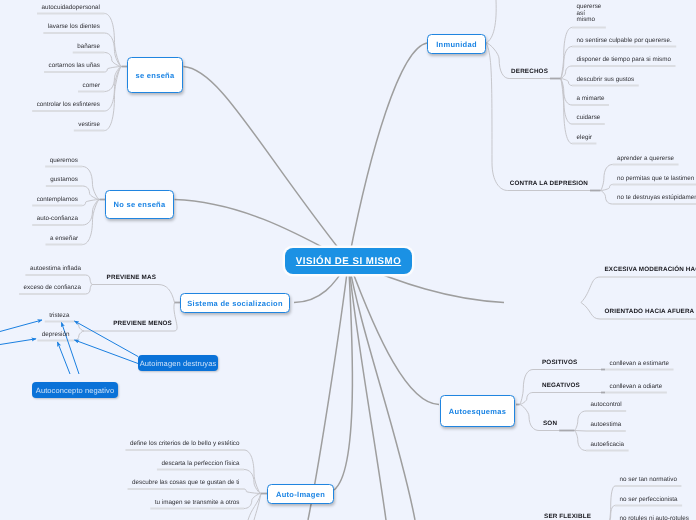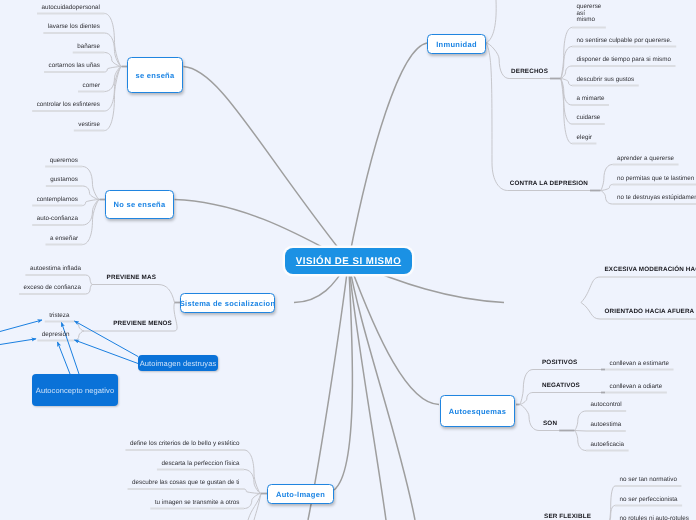--- a/index.html
+++ b/index.html
@@ -168,21 +168,21 @@
 <div class="leaf" style="left:36.69px;top:194.6px">contemplarnos</div>
 <div class="leaf" style="left:36.69px;top:214.1px">auto-confianza</div>
 <div class="leaf" style="left:49.98px;top:233.6px">a enseñar</div>
 <div class="node n-white" style="left:105px;top:190px;width:69px;height:29px;font-size:7.5px">No se enseña</div>
 <div class="leaf" style="left:29.89px;top:264.1px">autoestima inflada</div>
 <div class="leaf" style="left:23.58px;top:283.1px">exceso de confianza</div>
 <div class="glabel" style="left:106.61px;top:273.9px">PREVIENE MAS</div>
 <div class="leaf" style="left:49.2px;top:310.6px">tristeza</div>
 <div class="leaf" style="left:41.83px;top:329.6px">depresión</div>
 <div class="glabel" style="left:113.2px;top:320.4px">PREVIENE MENOS</div>
-<div class="node n-white" style="left:180px;top:293px;width:95px;height:20px;font-size:7.5px">Sistema de socializacion</div>
+<div class="node n-white" style="left:180px;top:293px;width:110px;height:20px;font-size:7.5px">Sistema de socializacion</div>
 <div class="leaf" style="left:576.5px;top:4.2px;line-height:6.6px">quererse
 así
 mismo</div>
 <div class="leaf" style="left:576.5px;top:35.6px">no sentirse culpable por quererse.</div>
 <div class="leaf" style="left:576.5px;top:55.1px">disponer de tiempo para si mismo</div>
 <div class="leaf" style="left:576.5px;top:74.6px">descubrir sus gustos</div>
 <div class="leaf" style="left:576.5px;top:94.1px">a mimarte</div>
 <div class="leaf" style="left:576.5px;top:113.1px">cuidarse</div>
 <div class="leaf" style="left:576.5px;top:132.6px">elegir</div>
 <div class="glabel" style="left:511.11px;top:67.9px">DERECHOS</div>
@@ -205,15 +205,15 @@
 <div class="leaf" style="left:129.94px;top:439.1px">define los criterios de lo bello y estético</div>
 <div class="leaf" style="left:161.44px;top:458.6px">descarta la perfeccion física</div>
 <div class="leaf" style="left:132.03px;top:478.1px">descubre las cosas que te gustan de ti</div>
 <div class="leaf" style="left:154.8px;top:497.6px">tu imagen se transmite a otros</div>
 <div class="node n-white" style="left:267px;top:484px;width:67px;height:20px;font-size:7.5px">Auto-Imagen</div>
 <div class="leaf" style="left:619.5px;top:475.1px">no ser tan normativo</div>
 <div class="leaf" style="left:619.5px;top:494.6px">no ser perfeccionista</div>
 <div class="leaf" style="left:619.5px;top:514.1px">no rotules ni auto-rotules</div>
 <div class="glabel" style="left:544.06px;top:512.9px">SER FLEXIBLE</div>
 <div class="node n-emph" style="left:138px;top:355px;width:80px;height:16px;font-size:7.5px">Autoimagen destruyas</div>
-<div class="node n-emph" style="left:32px;top:374px;width:86px;height:32px;font-size:7.5px">Autoconcepto negativo</div>
+<div class="node n-emph" style="left:32px;top:382px;width:86px;height:16px;font-size:7.5px">Autoconcepto negativo</div>
 <div class="node n-root" style="left:285px;top:248px;width:127px;height:26px;font-size:9.7px">VISIÓN DE SI MISMO</div>
 </div>
 
 </body></html>

